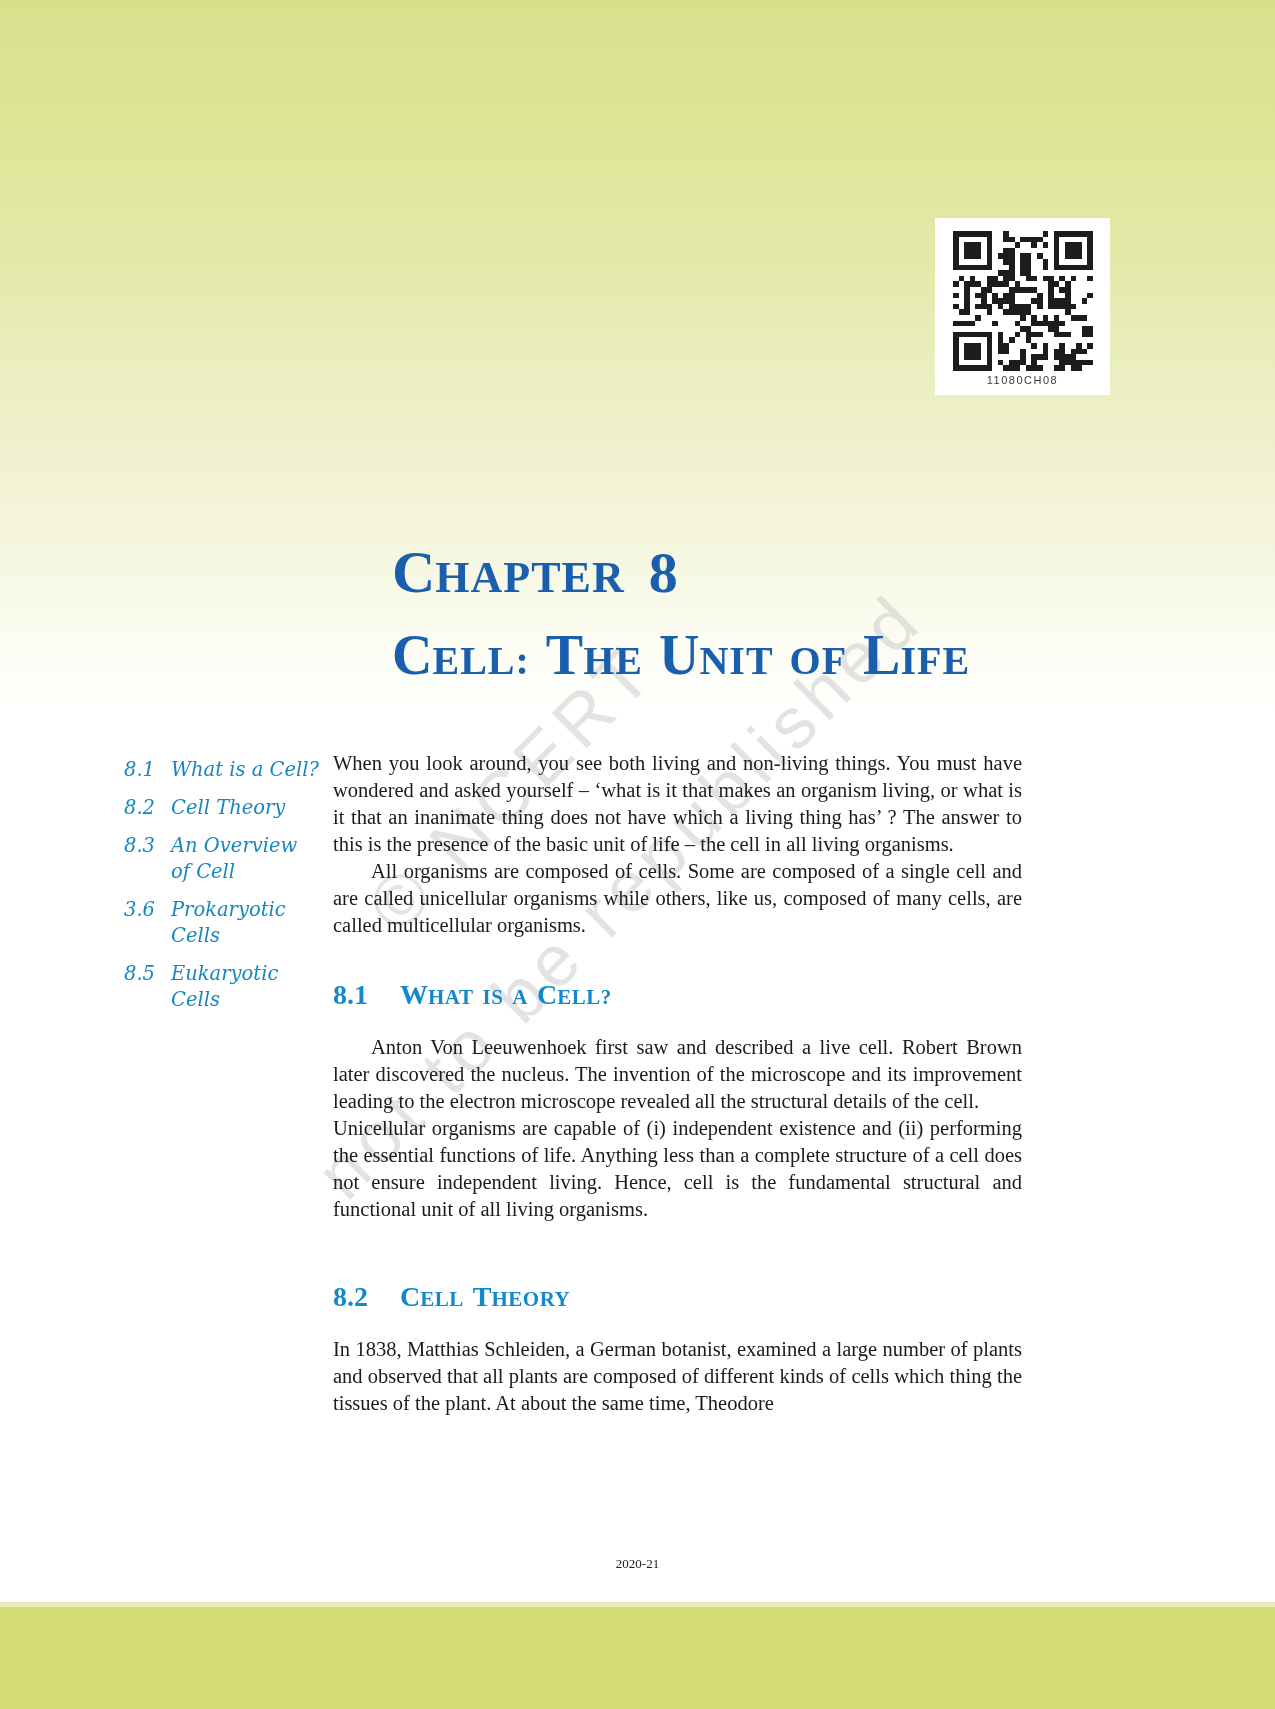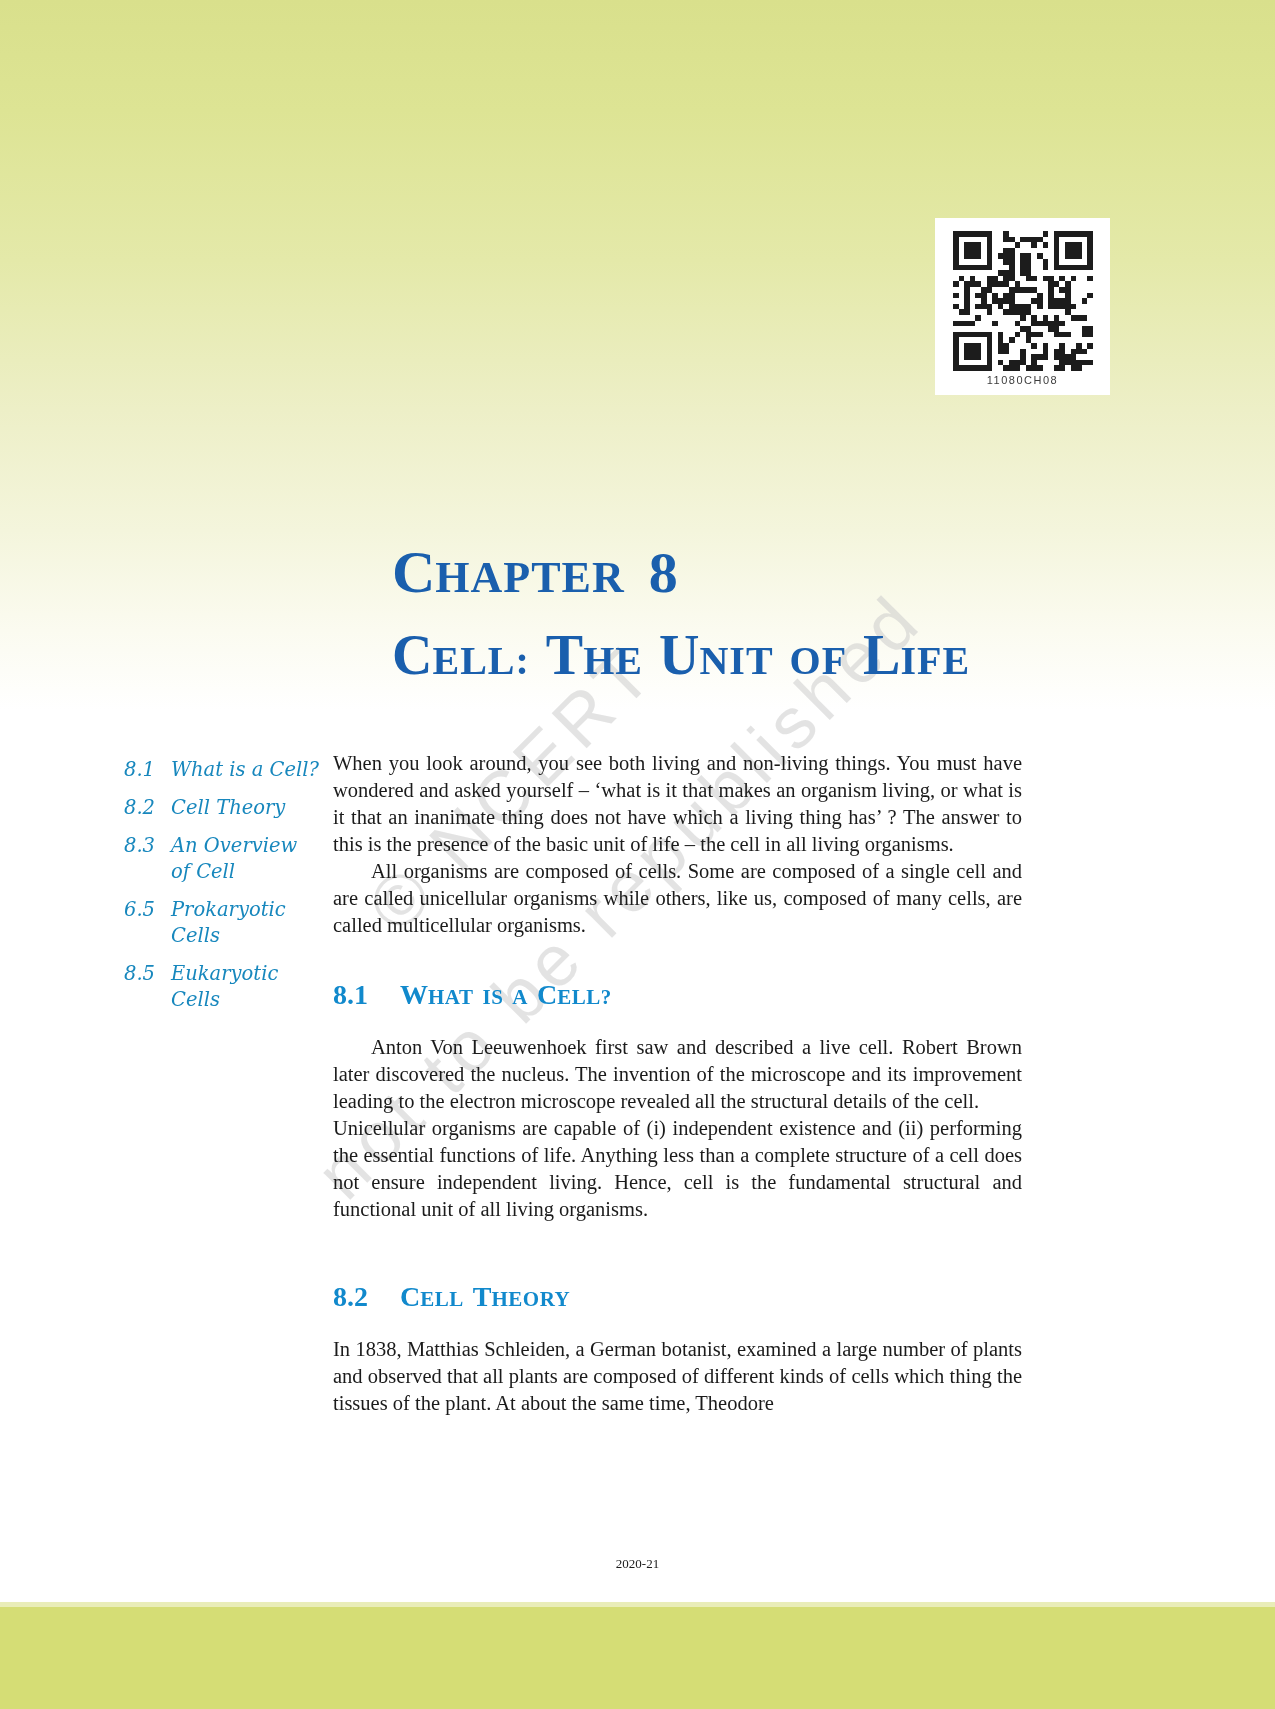--- a/index.html
+++ b/index.html
@@ -298,21 +298,21 @@
     </div>
     <div class="toc-item">
       <span class="toc-num">8.2</span>
       <span class="toc-label">Cell Theory</span>
     </div>
     <div class="toc-item">
       <span class="toc-num">8.3</span>
       <span class="toc-label">An Overview of Cell</span>
     </div>
     <div class="toc-item">
-      <span class="toc-num">6.5</span>
+      <span class="toc-num">3.6</span>
       <span class="toc-label">Prokaryotic Cells</span>
     </div>
     <div class="toc-item">
       <span class="toc-num">8.5</span>
       <span class="toc-label">Eukaryotic Cells</span>
     </div>
   </nav>
 
   <main class="main-col">
     <p class="body-p">When you look around, you see both living and non-living things. You must have wondered and asked yourself – ‘what is it that makes an organism living, or what is it that an inanimate thing does not have which a living thing has’ ? The answer to this is the presence of the basic unit of life – the cell in all living organisms.</p>

